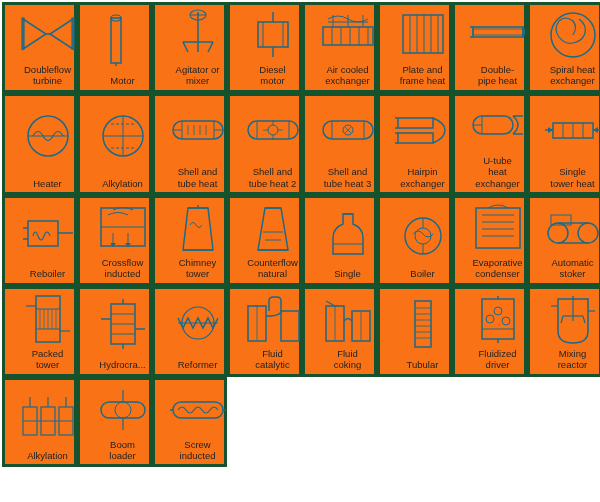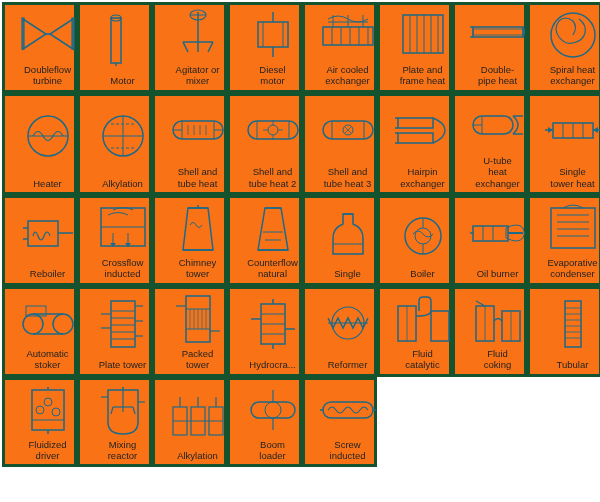--- a/index.html
+++ b/index.html
@@ -352,33 +352,20 @@
         <circle cx="30" cy="30" r="8" fill="none" stroke="#1a6a8a" stroke-width="1"></circle>
         <line x1="30" y1="12" x2="30" y2="22" stroke="#1a6a8a" stroke-width="1"></line>
         <line x1="30" y1="38" x2="30" y2="48" stroke="#1a6a8a" stroke-width="1"></line>
 
         <path d="M20,28 Q25,22 30,28 Q35,34 40,28" fill="none" stroke="#1a6a8a" stroke-width="1"></path>
       </svg>
     </div>
     <div class="label">Boiler</div>
   </div>
 
-  <div class="cell">
-    <div class="icon-area">
-      <svg width="60" height="55" viewBox="0 0 60 55">
-        <rect x="5" y="20" width="35" height="15" fill="none" stroke="#1a6a8a" stroke-width="1.5"></rect>
-        <line x1="40" y1="27" x2="55" y2="27" stroke="#1a6a8a" stroke-width="2"></line>
-        <path d="M38,22 Q50,16 55,22 Q58,27 55,32 Q50,38 38,32 Z" fill="none" stroke="#1a6a8a" stroke-width="1"></path>
-        <line x1="5" y1="27" x2="2" y2="27" stroke="#1a6a8a" stroke-width="1.5"></line>
-        <line x1="15" y1="20" x2="15" y2="35" stroke="#1a6a8a" stroke-width="1"></line>
-        <line x1="25" y1="20" x2="25" y2="35" stroke="#1a6a8a" stroke-width="1"></line>
-      </svg>
-    </div>
-    <div class="label">Oil burner</div>
-  </div>
 
   <div class="cell">
     <div class="icon-area">
       <svg width="60" height="55" viewBox="0 0 60 55">
         <rect x="8" y="8" width="44" height="40" fill="none" stroke="#1a6a8a" stroke-width="1.5"></rect>
 
         <line x1="14" y1="15" x2="46" y2="15" stroke="#1a6a8a" stroke-width="1"></line>
         <line x1="14" y1="22" x2="46" y2="22" stroke="#1a6a8a" stroke-width="1"></line>
         <line x1="14" y1="29" x2="46" y2="29" stroke="#1a6a8a" stroke-width="1"></line>
         <line x1="14" y1="36" x2="46" y2="36" stroke="#1a6a8a" stroke-width="1"></line>
@@ -396,38 +383,20 @@
         <ellipse cx="15" cy="33" rx="10" ry="10" fill="none" stroke="#1a6a8a" stroke-width="1.5"></ellipse>
         <ellipse cx="45" cy="33" rx="10" ry="10" fill="none" stroke="#1a6a8a" stroke-width="1.5"></ellipse>
         <line x1="15" y1="23" x2="45" y2="23" stroke="#1a6a8a" stroke-width="1.5"></line>
         <line x1="15" y1="43" x2="45" y2="43" stroke="#1a6a8a" stroke-width="1.5"></line>
         <rect x="8" y="15" width="20" height="10" fill="none" stroke="#1a6a8a" stroke-width="1"></rect>
       </svg>
     </div>
     <div class="label">Automatic stoker</div>
   </div>
 
-  <div class="cell">
-    <div class="icon-area">
-      <svg width="60" height="55" viewBox="0 0 60 55">
-        <rect x="18" y="5" width="24" height="46" fill="none" stroke="#1a6a8a" stroke-width="1.5"></rect>
-        <line x1="18" y1="15" x2="42" y2="15" stroke="#1a6a8a" stroke-width="1"></line>
-        <line x1="18" y1="22" x2="42" y2="22" stroke="#1a6a8a" stroke-width="1"></line>
-        <line x1="18" y1="29" x2="42" y2="29" stroke="#1a6a8a" stroke-width="1"></line>
-        <line x1="18" y1="36" x2="42" y2="36" stroke="#1a6a8a" stroke-width="1"></line>
-        <line x1="18" y1="43" x2="42" y2="43" stroke="#1a6a8a" stroke-width="1"></line>
-        <line x1="42" y1="10" x2="50" y2="10" stroke="#1a6a8a" stroke-width="1.2"></line>
-        <line x1="42" y1="25" x2="50" y2="25" stroke="#1a6a8a" stroke-width="1.2"></line>
-        <line x1="42" y1="40" x2="50" y2="40" stroke="#1a6a8a" stroke-width="1.2"></line>
-        <line x1="8" y1="18" x2="18" y2="18" stroke="#1a6a8a" stroke-width="1.2"></line>
-        <line x1="8" y1="32" x2="18" y2="32" stroke="#1a6a8a" stroke-width="1.2"></line>
-      </svg>
-    </div>
-    <div class="label">Plate tower</div>
-  </div>
 
   <div class="cell">
     <div class="icon-area">
       <svg width="60" height="55" viewBox="0 0 60 55">
         <rect x="18" y="5" width="24" height="46" fill="none" stroke="#1a6a8a" stroke-width="1.5"></rect>
 
         <line x1="18" y1="18" x2="42" y2="18" stroke="#1a6a8a" stroke-width="1"></line>
         <line x1="18" y1="38" x2="42" y2="38" stroke="#1a6a8a" stroke-width="1"></line>
         <line x1="22" y1="18" x2="22" y2="38" stroke="#1a6a8a" stroke-width="0.7"></line>
         <line x1="26" y1="18" x2="26" y2="38" stroke="#1a6a8a" stroke-width="0.7"></line>

